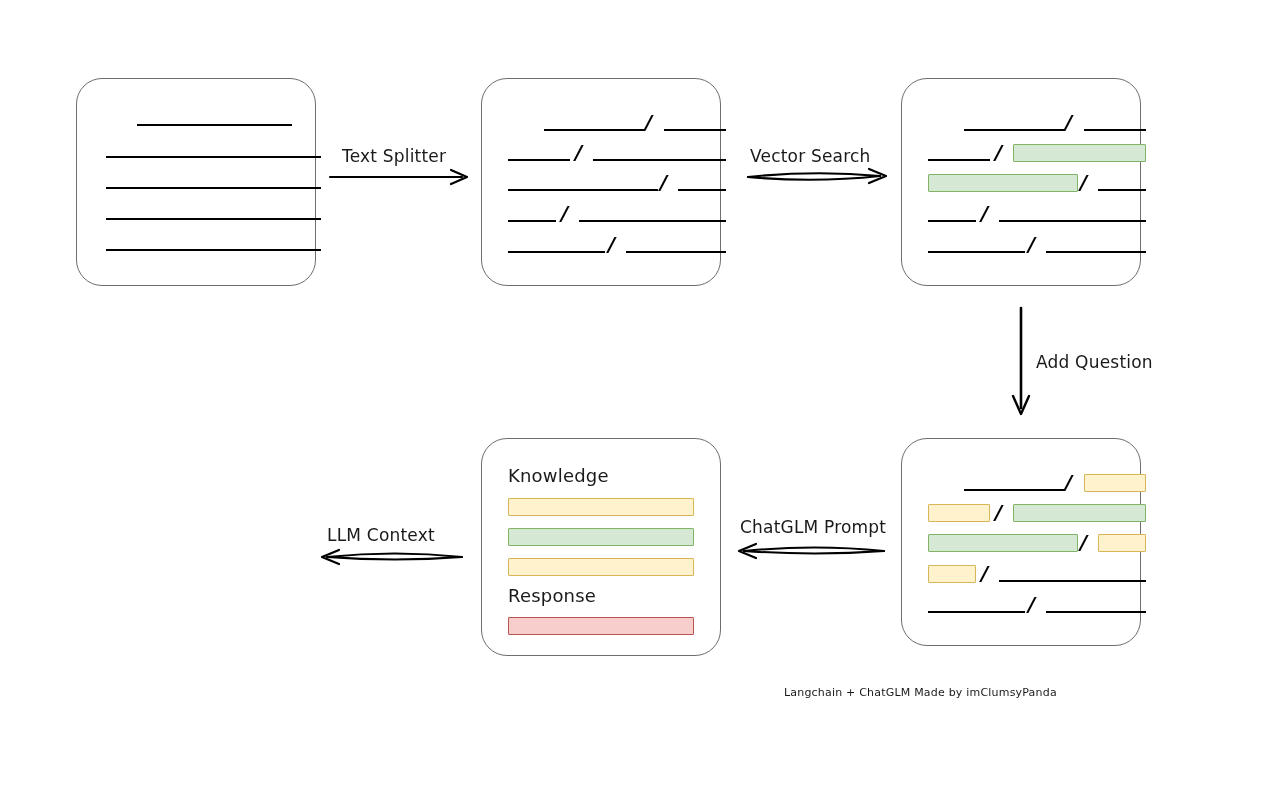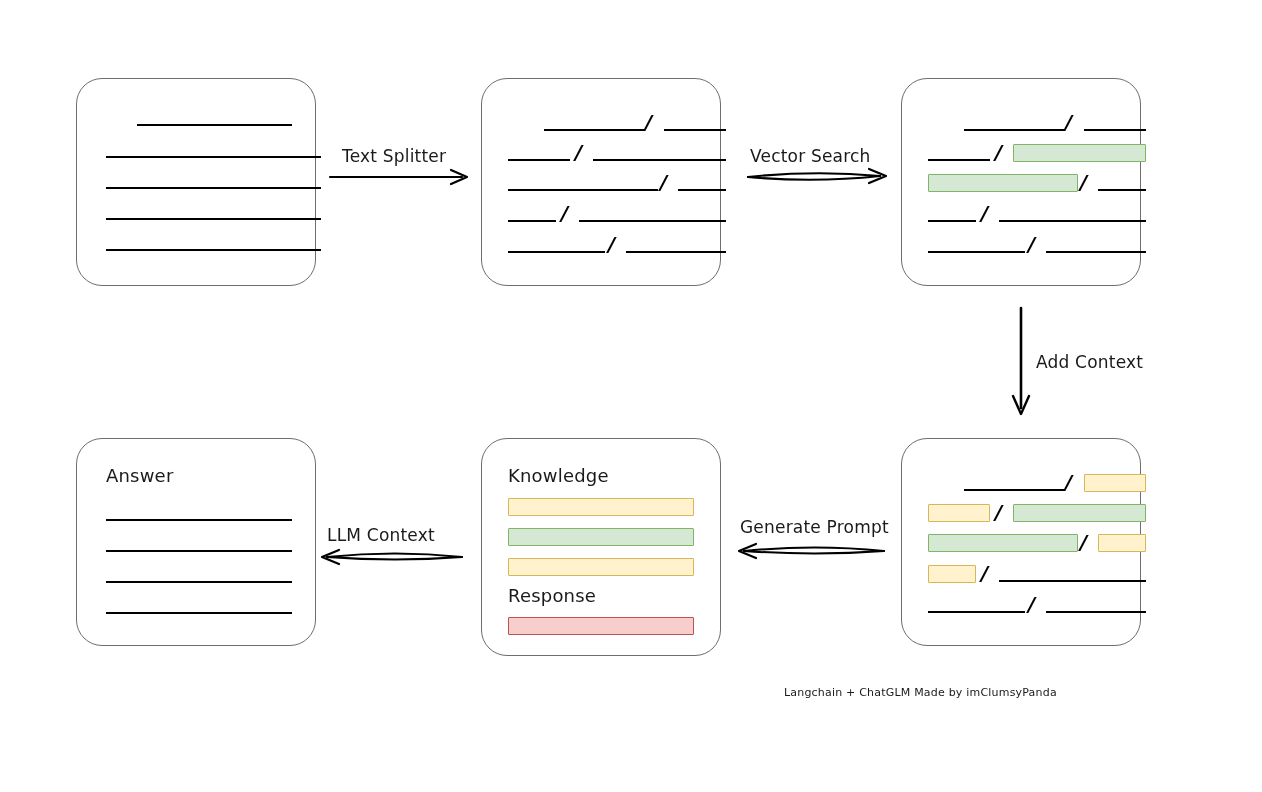--- a/index.html
+++ b/index.html
@@ -112,22 +112,22 @@
 
     <g>
       <path d="M462 557 Q395 550 327 557" stroke="#000" stroke-width="2.0" fill="none" stroke-linecap="round"></path>
       <path d="M462 557 Q395 562 327 557" stroke="#000" stroke-width="2.0" fill="none" stroke-linecap="round"></path>
       <path d="M339 550 L322 557 L339 564" stroke="#000" stroke-width="2.2" fill="none" stroke-linejoin="round" stroke-linecap="round"></path>
     </g>
   </svg>
 
   <div class="label edgelabel" style="left:342px; top:146px;">Text Splitter</div>
   <div class="label edgelabel" style="left:750px; top:146px;">Vector Search</div>
-  <div class="label edgelabel" style="left:1036px; top:352px;">Add Context</div>
-  <div class="label edgelabel" style="left:740px; top:517px;">Generate Prompt</div>
+  <div class="label edgelabel" style="left:1036px; top:352px;">Add Question</div>
+  <div class="label edgelabel" style="left:740px; top:517px;">ChatGLM Prompt</div>
   <div class="label edgelabel" style="left:327px; top:525px;">LLM Context</div>
 
   <div class="docbox" id="box-source" style="left:76px; top:78px; width:240px; height:208px;">
     <div class="seg" style="left:60px; top:45px;  width:155px;"></div>
     <div class="seg" style="left:29px; top:77px;  width:215px;"></div>
     <div class="seg" style="left:29px; top:108px; width:215px;"></div>
     <div class="seg" style="left:29px; top:139px; width:215px;"></div>
     <div class="seg" style="left:29px; top:170px; width:215px;"></div>
   </div>
 
@@ -202,23 +202,16 @@
 
   <div class="docbox" id="box-prompt" style="left:481px; top:438px; width:240px; height:218px;">
     <div class="label boxlabel" style="left:26px; top:26px;">Knowledge</div>
     <div class="chip yellow" style="left:26px; top:59px;  width:186px; height:18px;"></div>
     <div class="chip green" style="left:26px; top:89px;  width:186px; height:18px;"></div>
     <div class="chip yellow" style="left:26px; top:119px; width:186px; height:18px;"></div>
     <div class="label boxlabel" style="left:26px; top:146px;">Response</div>
     <div class="chip red" style="left:26px; top:178px; width:186px; height:18px;"></div>
   </div>
 
-  <div class="docbox" id="box-answer" style="left:76px; top:438px; width:240px; height:208px;">
-    <div class="label boxlabel" style="left:29px; top:26px;">Answer</div>
-    <div class="seg" style="left:29px; top:80px;  width:186px;"></div>
-    <div class="seg" style="left:29px; top:111px; width:186px;"></div>
-    <div class="seg" style="left:29px; top:142px; width:186px;"></div>
-    <div class="seg" style="left:29px; top:173px; width:186px;"></div>
-  </div>
 
   <div class="label footerlabel" style="left:784px; top:686px;">Langchain + ChatGLM Made by imClumsyPanda</div>
 
 </div>
 
 </body></html>

